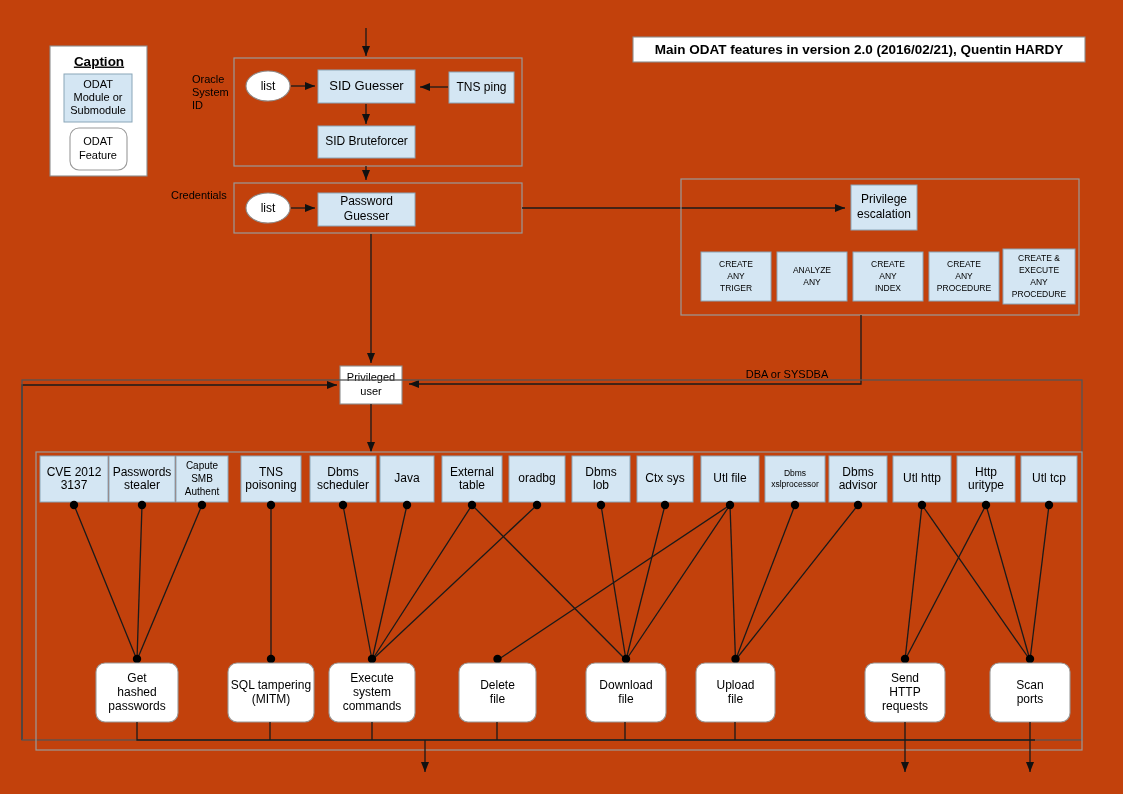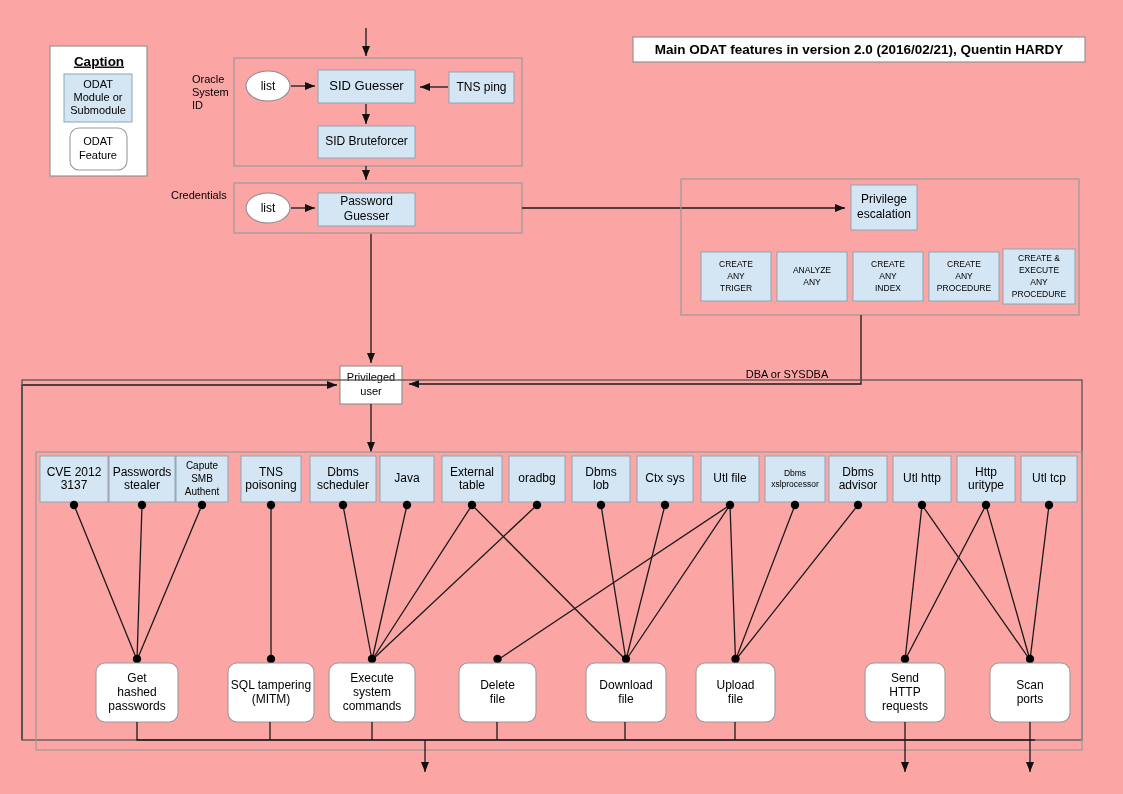--- a/index.html
+++ b/index.html
@@ -1,17 +1,17 @@
 <!DOCTYPE html>
 <html><head>
 <meta charset="utf-8">
 <style>
   html,body{margin:0;padding:0;background:#ffffff;}
   body{width:1123px;height:794px;overflow:hidden;font-family:"Liberation Sans",sans-serif;}
-  #stage{position:relative;width:1123px;height:794px;background:#fca5a5;}
+  #stage{position:relative;width:1123px;height:794px;background:#c2410c;}
   svg{position:absolute;left:0;top:0;width:1123px;height:794px;}
   .edge{stroke:#1a1a1a;stroke-width:1.3;fill:none;}
   .dot{fill:#000;}
   .frame{fill:none;stroke:#9a9a9a;stroke-width:1.2;}
   .frame-dark{fill:none;stroke:#555;stroke-width:1.3;}
   .modbox{fill:#d4e6f3;stroke:#8aa6b8;stroke-width:1;}
   .featbox{fill:#ffffff;stroke:#9a9a9a;stroke-width:1.1;}
   .plainbox{fill:#ffffff;stroke:#8d8d8d;stroke-width:1.1;}
   .ellipse{fill:#ffffff;stroke:#8d8d8d;stroke-width:1.1;}
   .lbl{font-family:"Liberation Sans",sans-serif;fill:#000;text-anchor:middle;dominant-baseline:middle;}

